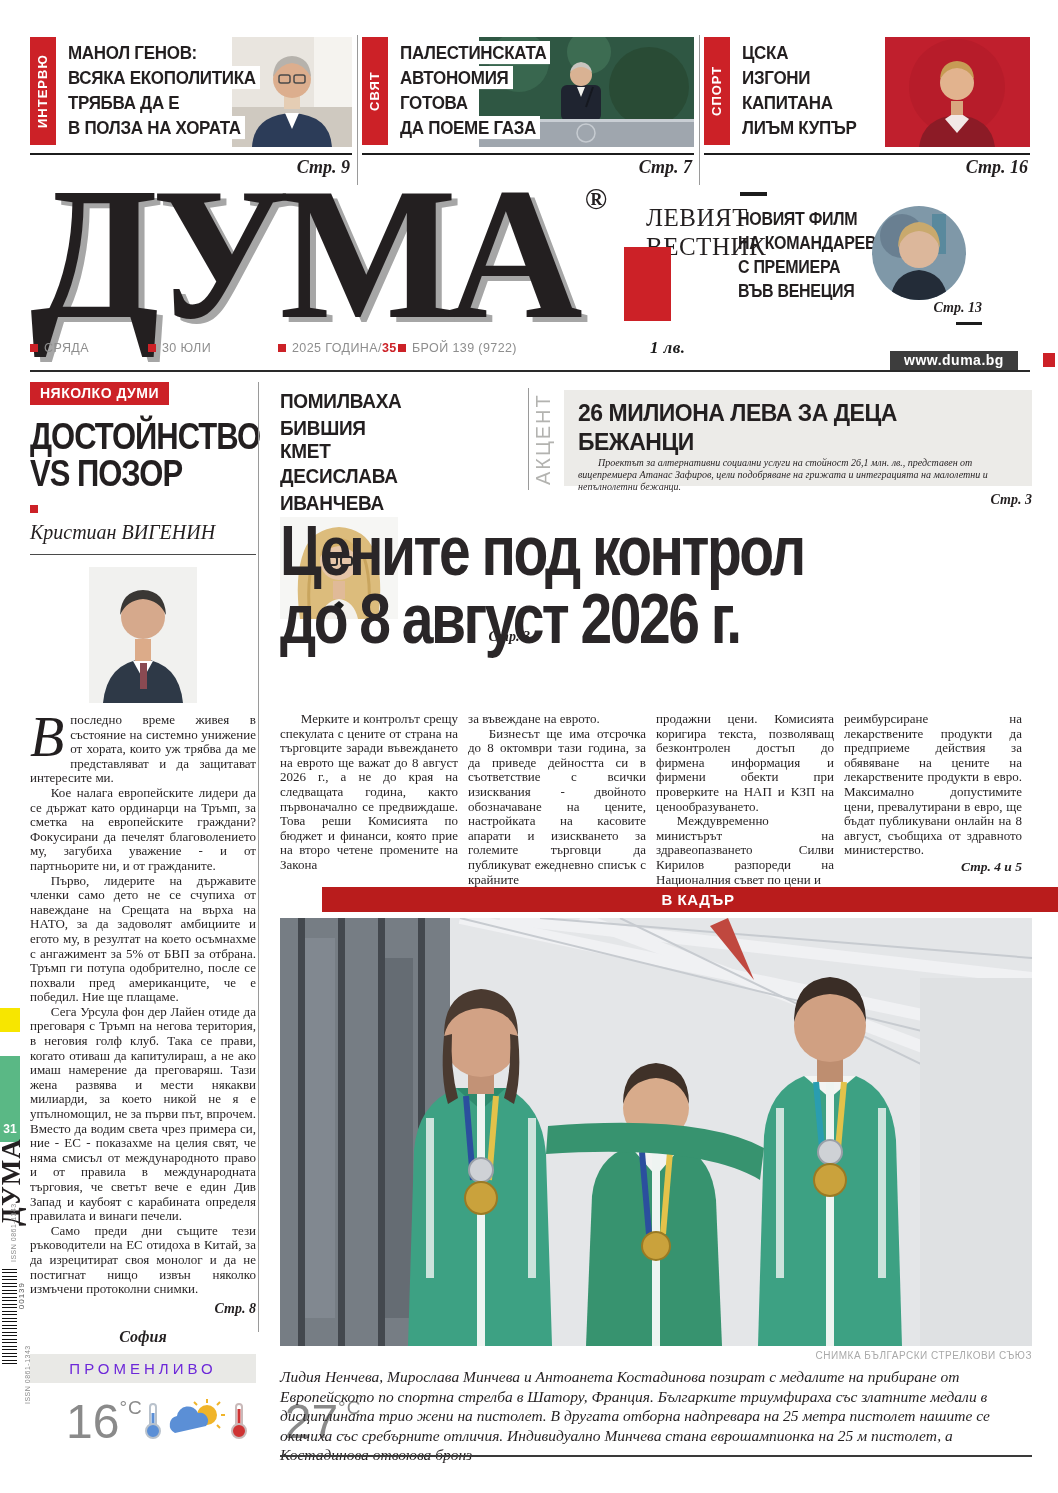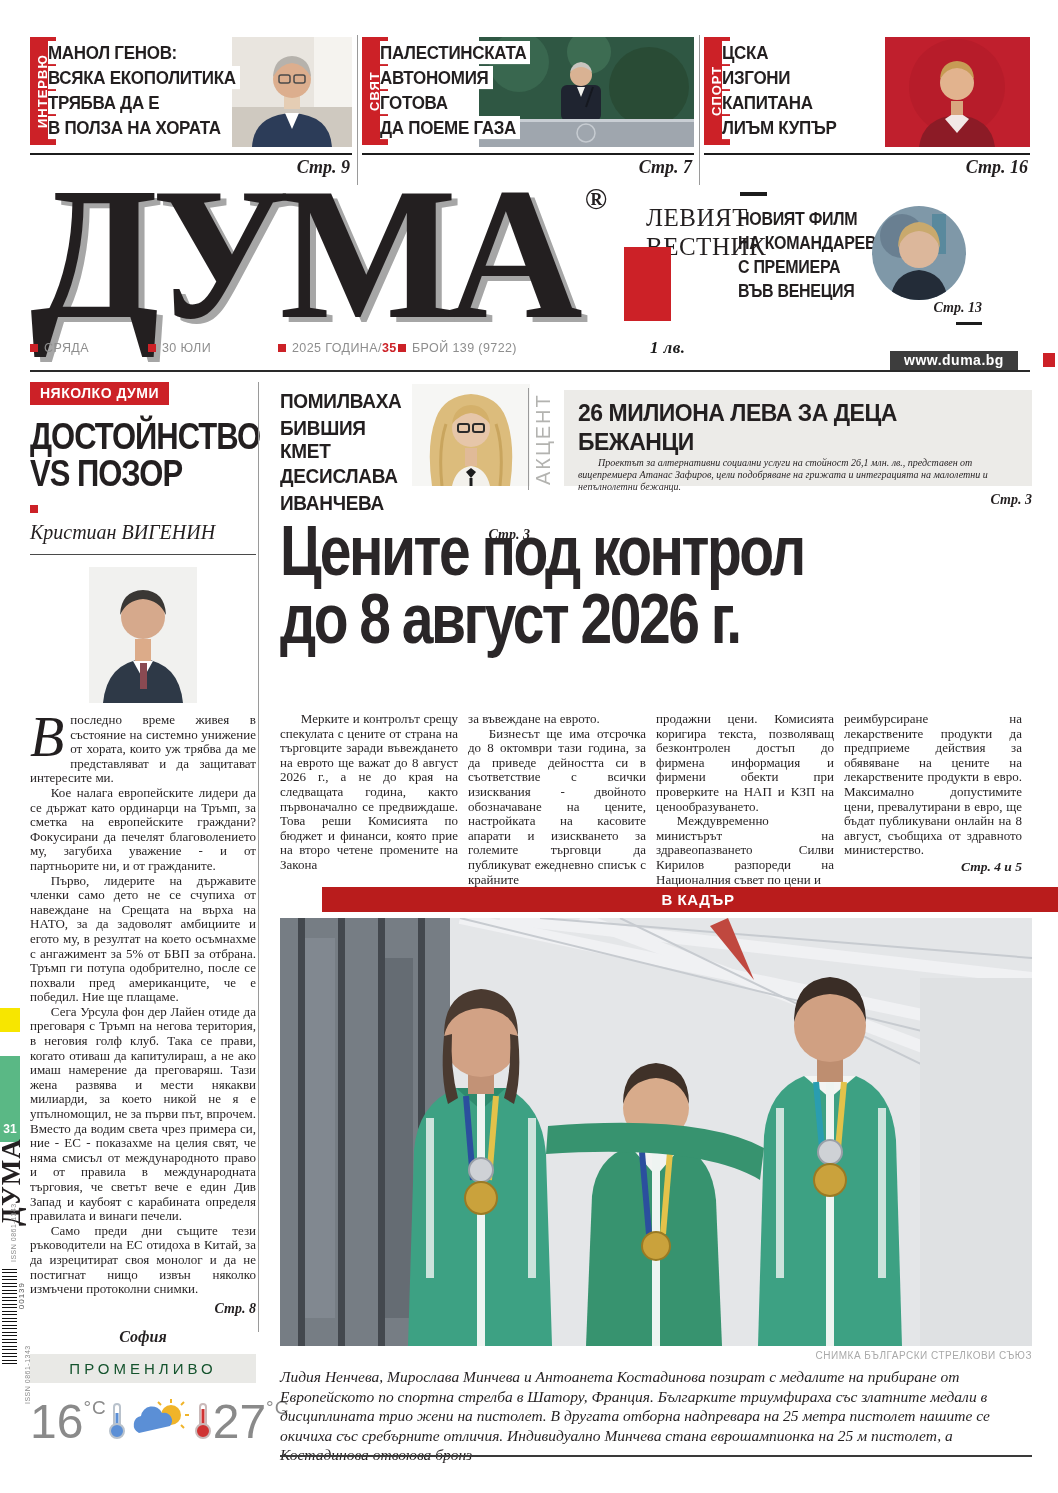--- a/index.html
+++ b/index.html
@@ -15,21 +15,21 @@
   .teaser.t2 { width:332px; margin-left:10px; }
   .teaser.t3 { width:326px; margin-left:10px; }
   .t-main { position:relative; height:112px; }
   .t-tab {
     position:absolute; left:0; top:2px; width:26px; height:108px; background:#cc2127;
     color:#fff; font-family:"Liberation Sans", sans-serif; font-weight:bold; font-size:13px;
     writing-mode:vertical-rl; transform:rotate(180deg); text-align:center; letter-spacing:1px;
     line-height:26px;
   }
   .t-photo { position:absolute; right:0; top:2px; }
-  .t-text { position:relative; z-index:2; padding-left:18px; padding-top:6px; }
+  .t-text { position:relative; z-index:2; padding-left:38px; padding-top:6px; }
   .tl { transform:scaleY(1.1); transform-origin:left top; margin-bottom:4px; }
   .tl span {
     display:inline-block; background:#fff; font-family:"Liberation Sans", sans-serif;
     font-weight:bold; font-size:17px; line-height:19px; letter-spacing:-0.3px; padding:1px 4px 1px 0;
   }
   .t-rule { position:absolute; left:0; right:0; top:118px; border-top:2px solid #1c1c1c; }
   .t-page { position:absolute; right:2px; top:122px; font-style:italic; font-weight:bold; font-size:18px; }
   .t-vsep { position:absolute; top:0; width:1px; height:150px; background:#9a9a9a; }
 
   
@@ -71,24 +71,24 @@
   .op-hr { border-top:1px solid #4a4a4a; margin-top:10px; }
   .op-photo { width:108px; height:136px; margin:12px auto 0; }
   .op-body { margin-top:10px; font-size:13px; line-height:14.6px; text-align:justify; }
   .op-body p { text-indent:1.6em; }
   .op-body p.first { text-indent:0; }
   .dropcap { float:left; font-size:56px; line-height:44px; font-style:italic; padding:2px 6px 0 0; }
   .op-page { text-align:right; font-weight:bold; font-style:italic; font-size:14px; margin-top:4px; }
 
   .weather { position:absolute; left:30px; top:1328px; width:226px; }
   .w-city { text-align:center; font-weight:bold; font-style:italic; font-size:16px; }
-  .w-cond { margin-top:8px; background:#e9e9e6; color:#14532d; text-align:center;
+  .w-cond { margin-top:8px; background:#e9e9e6; color:#6d28d9; text-align:center;
     font-family:"Liberation Sans", sans-serif; font-size:15px; letter-spacing:4px; padding:6px 0; }
   .w-row { margin-top:14px; display:flex; align-items:center; justify-content:space-between; }
-  .w-temp { font-family:"Liberation Sans", sans-serif; font-size:48px; color:#8a8a8a; line-height:1; }
+  .w-temp { font-family:"Liberation Sans", sans-serif; font-size:48px; color:#8a8a8a; line-height:1;margin-left:36px; }
   .w-temp .deg { font-size:19px; vertical-align:24px; letter-spacing:1px; }
 
   
   .edge-yellow { position:absolute; left:0; top:1008px; width:20px; height:24px; background:#f7e600; }
   .edge-green { position:absolute; left:0; top:1056px; width:20px; height:86px; background:#5ab885; }
   .edge-green .no { position:absolute; bottom:6px; width:100%; text-align:center; color:#fff;
     font-family:"Liberation Sans", sans-serif; font-weight:bold; font-size:12px; }
   .edge-duma { position:absolute; left:-4px; top:1146px; height:80px; writing-mode:vertical-rl;
     transform:rotate(180deg); font-weight:bold; font-size:27px; letter-spacing:1px; }
   .v-issn { position:absolute; writing-mode:vertical-rl; transform:rotate(180deg);
@@ -96,21 +96,21 @@
   .barcode { position:absolute; left:2px; top:1268px; width:15px; height:96px;
     background:repeating-linear-gradient(0deg,#111 0 1px,#fff 1px 3px,#111 3px 4px,#fff 4px 7px); }
   .bar-digits { position:absolute; left:17px; top:1282px; writing-mode:vertical-rl; transform:rotate(180deg);
     font-family:"Liberation Sans", sans-serif; font-size:8px; color:#555; letter-spacing:1px; }
 
   .main-vsep { position:absolute; left:258px; top:382px; width:1px; height:950px; background:#9a9a9a; }
 
   
   .right { position:absolute; left:266px; top:382px; width:766px; height:1111px; }
   .pardon { position:absolute; left:14px; top:2px; width:250px; }
-  .pardon-flex { display:flex; }
+  .pardon-flex { display:flex;flex-direction:column; }
   .pardon-title { width:132px; padding-top:4px; }
   .pardon-title .tl span { background:transparent; font-size:19px; line-height:21px; }
   .pardon-photo { width:118px; height:102px; }
   .pardon-page { text-align:right; margin-top:10px; font-style:italic; font-weight:bold; font-size:14px; }
   .vsep2 { position:absolute; left:262px; top:6px; width:1px; height:102px; background:#9a9a9a; }
   .accent-label { position:absolute; left:266px; top:8px; height:98px; writing-mode:vertical-rl;
     transform:rotate(180deg); color:#b3b3b0; font-family:"Liberation Sans", sans-serif;
     font-size:20px; letter-spacing:2px; text-align:center; }
   .accent-box { position:absolute; left:298px; top:8px; width:468px; height:96px;
     background:#ecebe8; padding:8px 14px 0 14px; }

